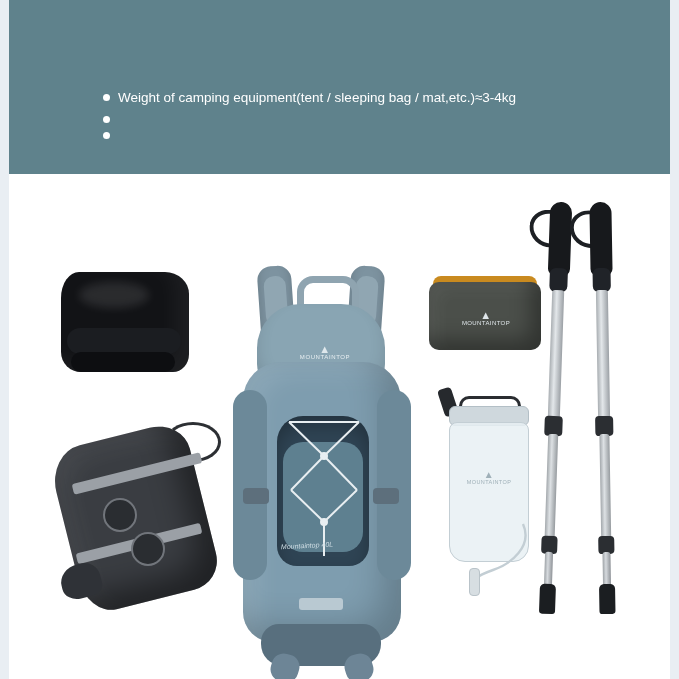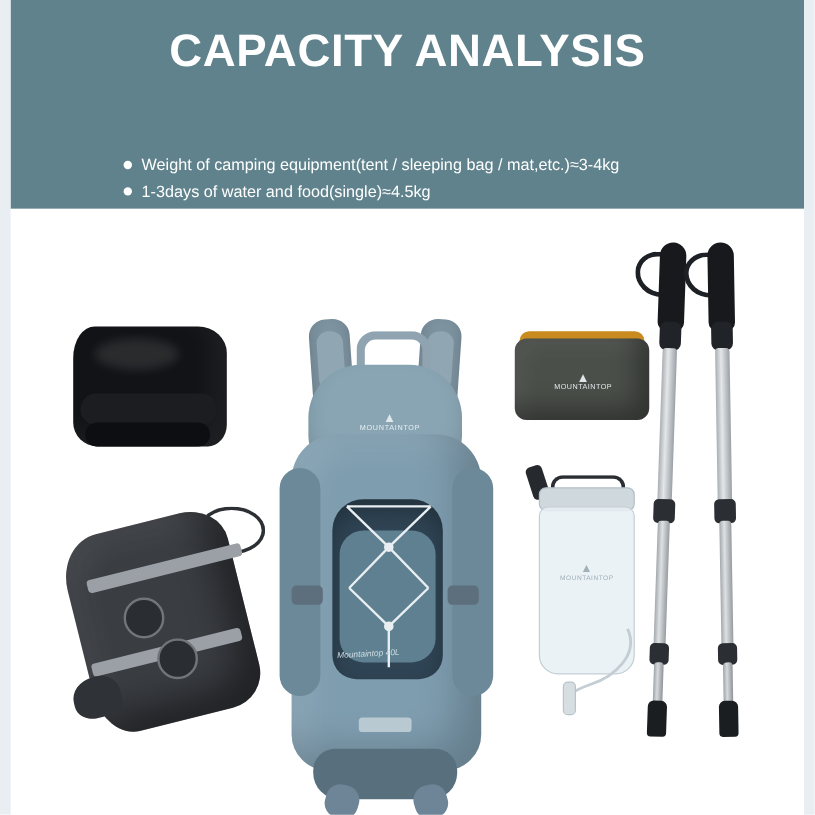--- a/index.html
+++ b/index.html
@@ -43,21 +43,20 @@
     font-size: 38px;
     font-weight: bold;
     letter-spacing: 0.5px;
     color: #ffffff;
   }
   .bullet-list {
     position: absolute;
     left: 94px;
     top: 88px;
     right: 40px;
-    margin-top: 40px;
   }
   .bullet-row {
     display: flex;
     align-items: flex-start;
     margin-bottom: 3px;
   }
   .bullet-dot {
     width: 7px;
     height: 7px;
     border-radius: 50%;
@@ -489,30 +488,28 @@
     background: #1b1e21;
     border-radius: 5px 5px 3px 3px;
   }
 </style>
 </head>
 <body>
 
 <div class="page">
 
   <div class="banner">
-    <div class="banner-title">CAPACITY ANALYSIS</div>
 
     <div class="bullet-list">
       <div class="bullet-row">
         <span class="bullet-dot"></span>
         <span class="bullet-text">Weight of camping equipment(tent / sleeping bag / mat,etc.)≈3-4kg</span>
       </div>
       <div class="bullet-row">
         <span class="bullet-dot"></span>
-        <span class="bullet-text">1-3days of water and food(single)≈4.5kg</span>
       </div>
       <div class="bullet-row">
         <span class="bullet-dot"></span>
       </div>
     </div>
   </div>
 
   <div class="photo">
 
     <div class="jacket">

